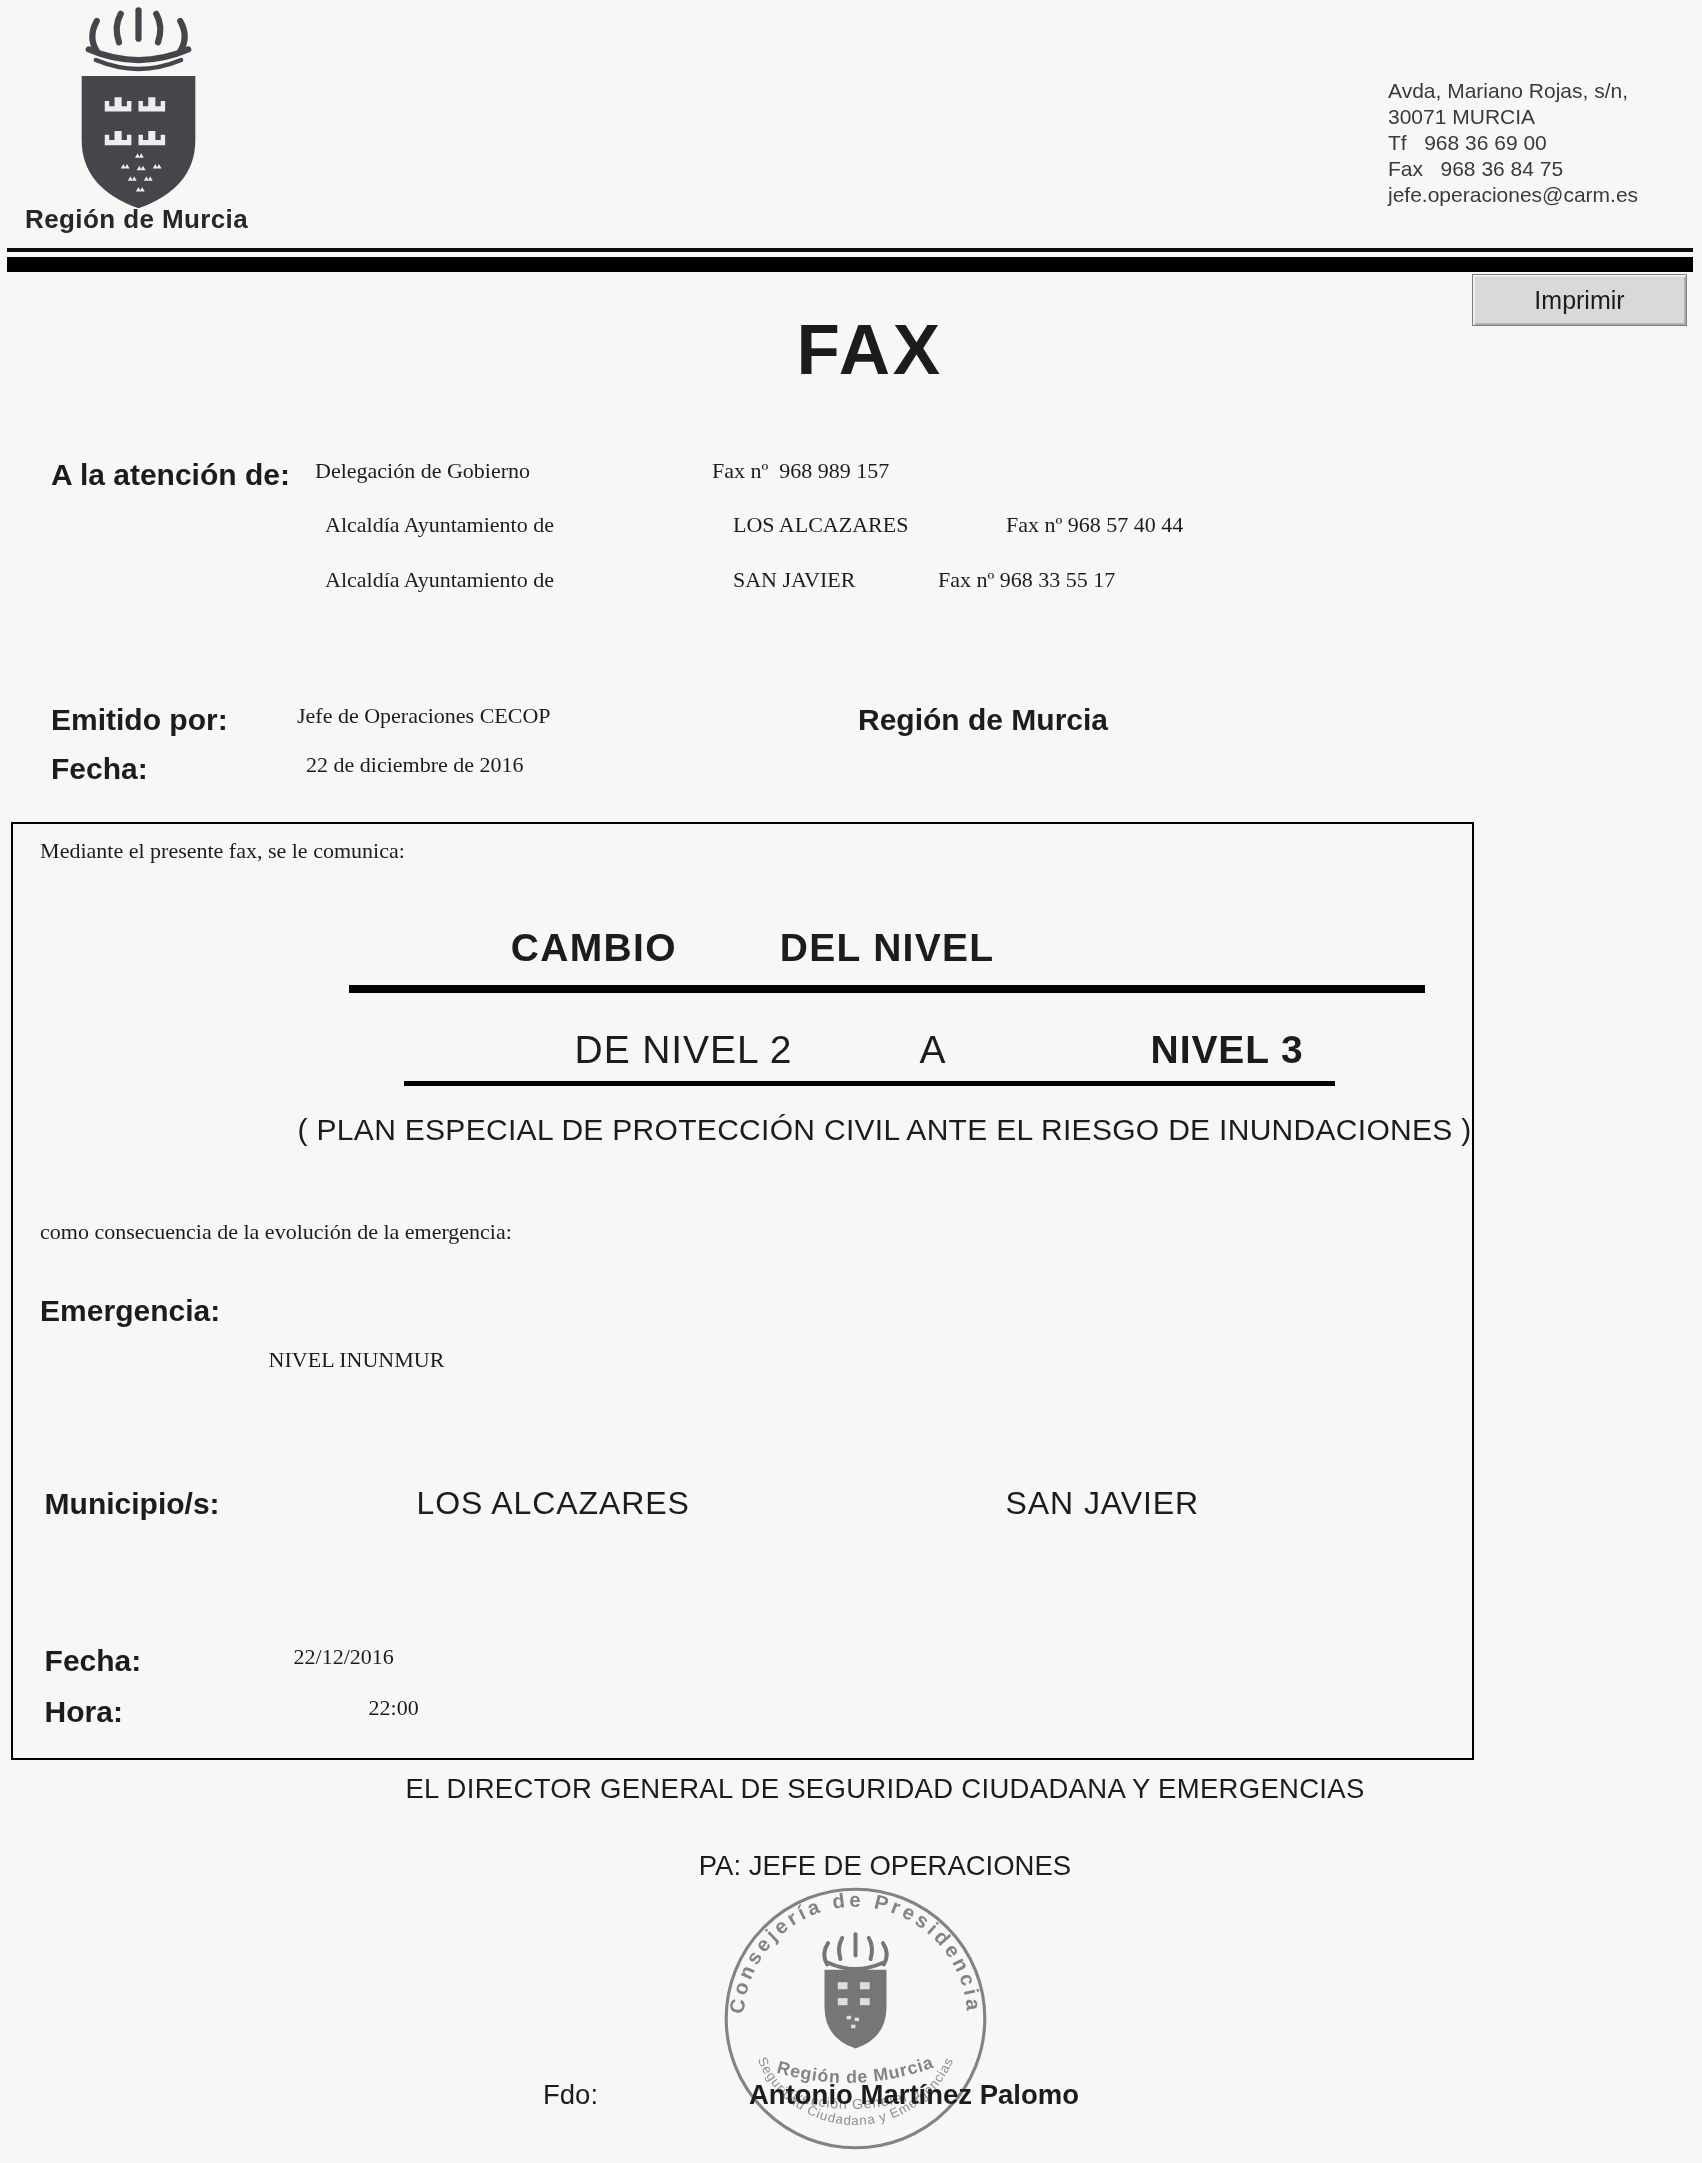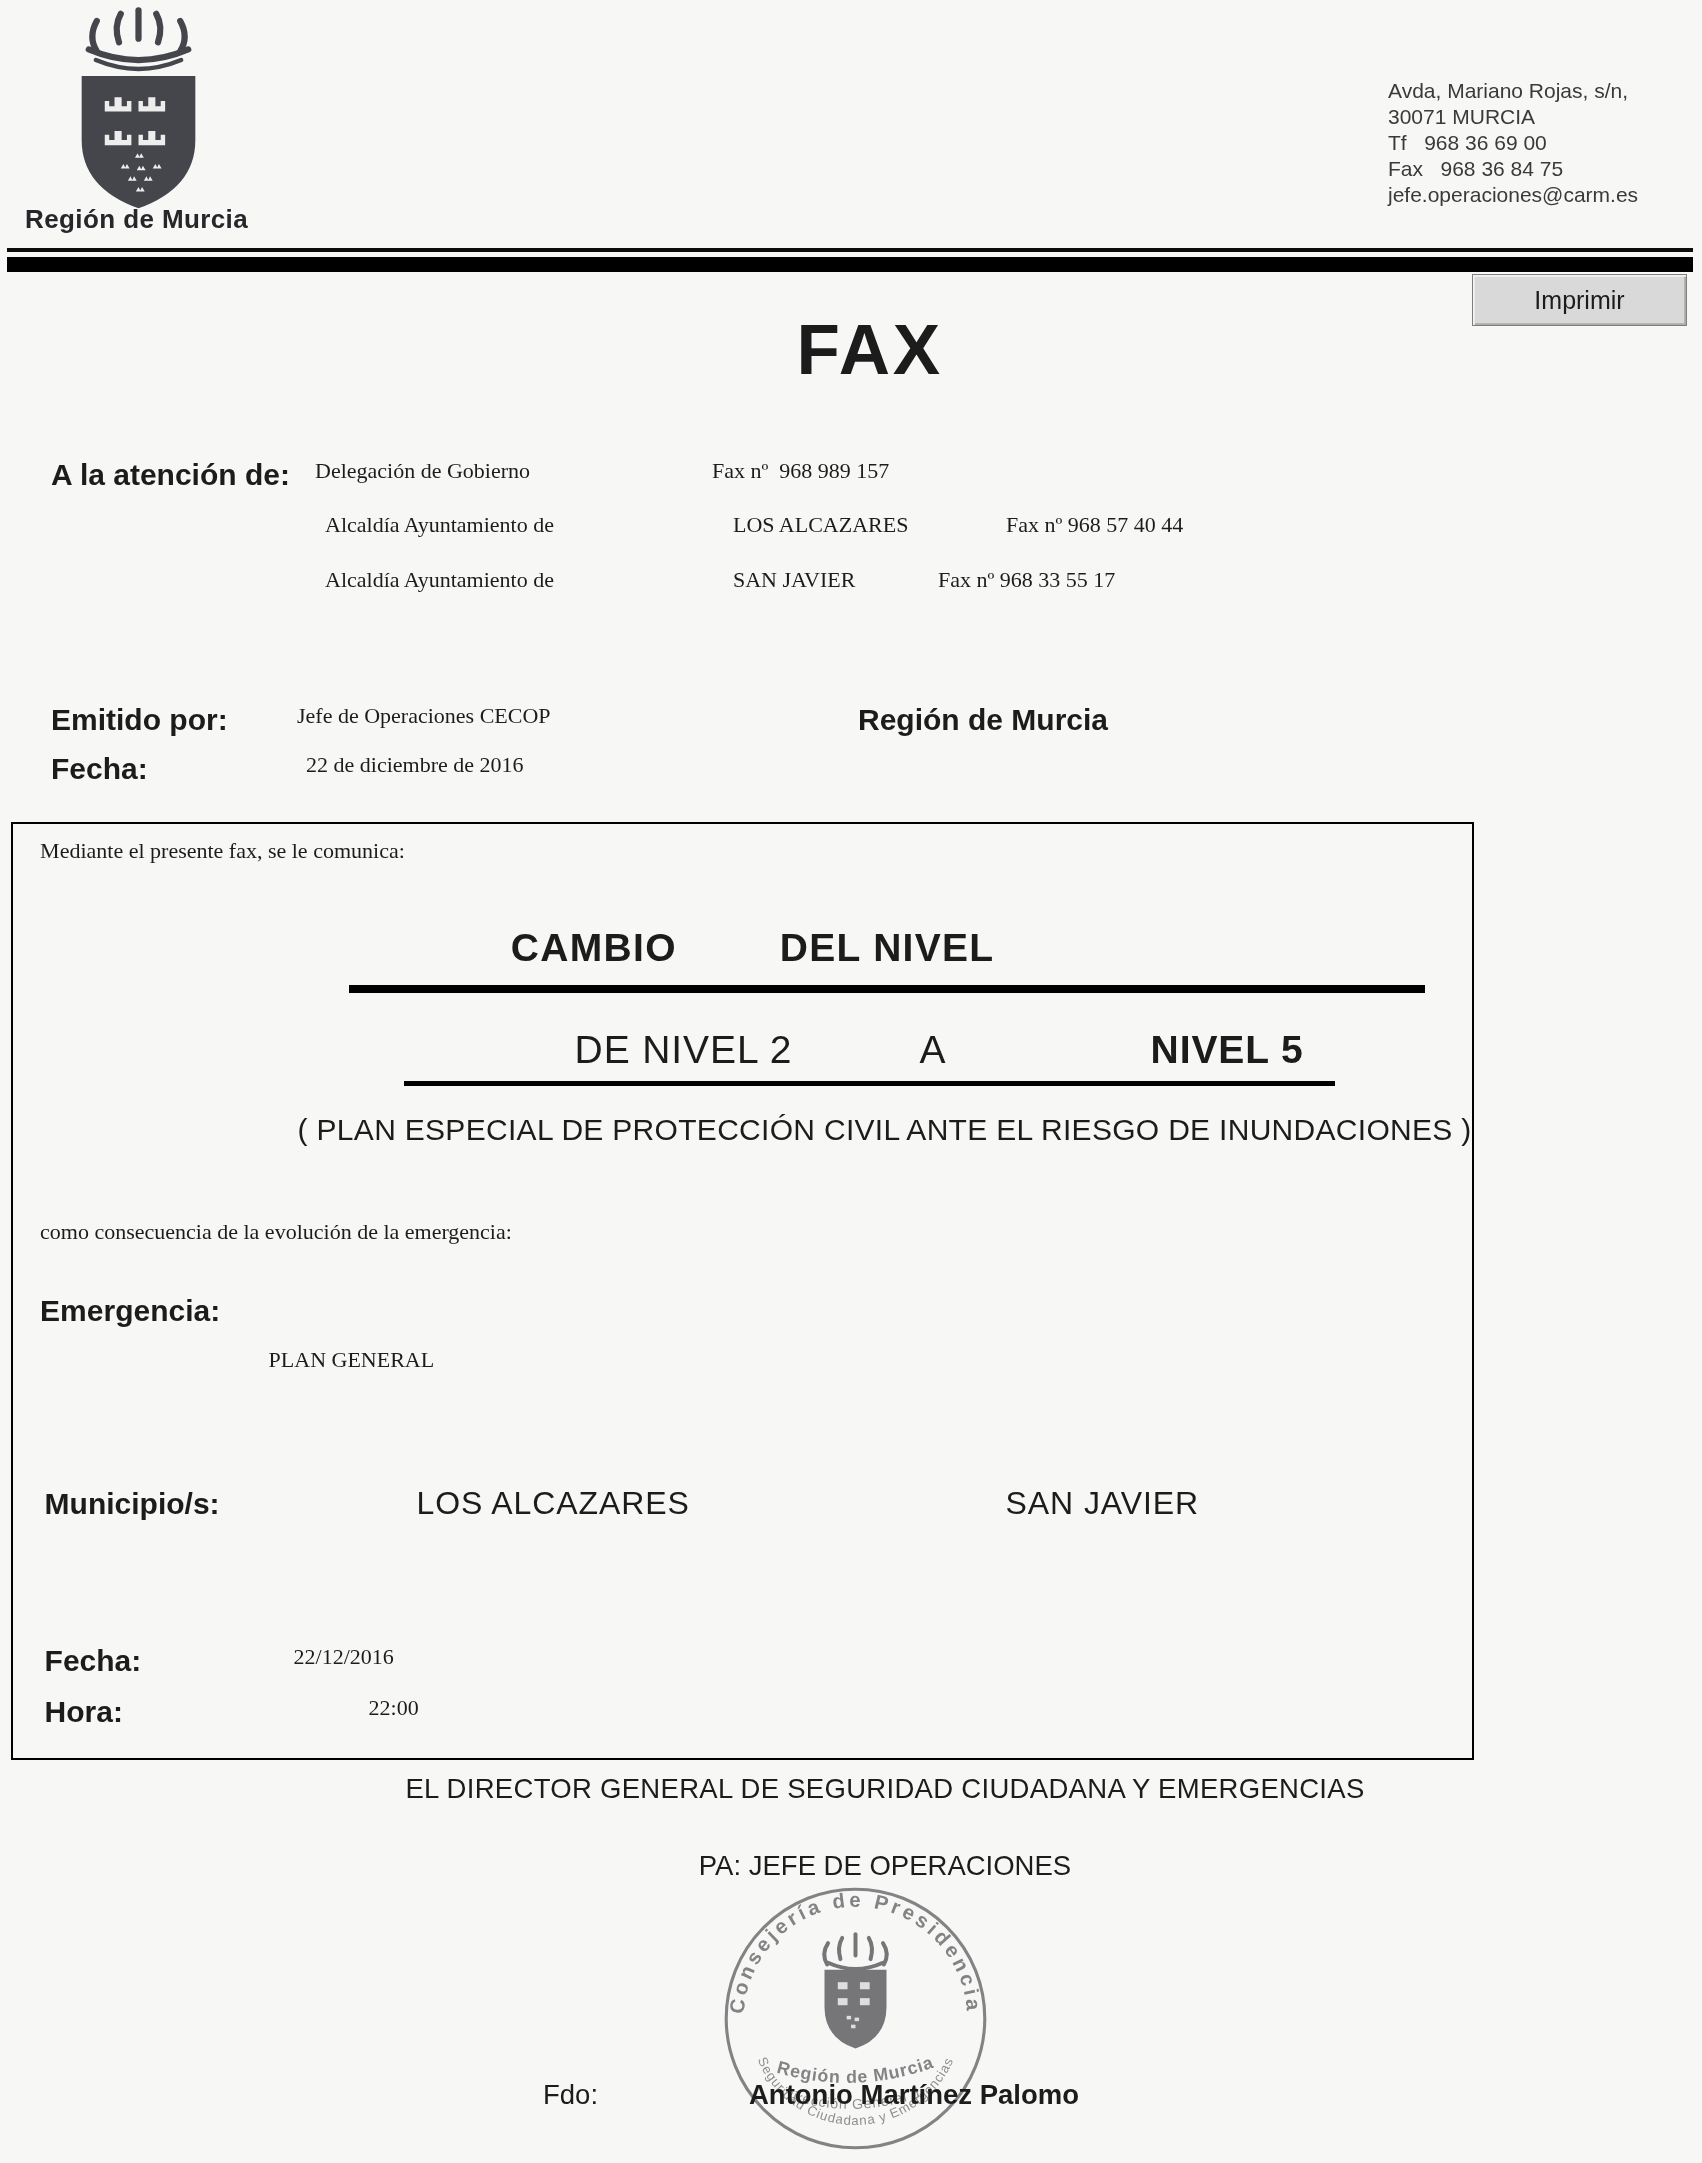--- a/index.html
+++ b/index.html
@@ -132,29 +132,29 @@
   <div class="abs t34" style="left:27.5px; top:14px;">Mediante el presente fax, se le comunica:</div>
 
   <div class="abs headline-row">
     <span>CAMBIO</span>
     <span>DEL NIVEL</span>
   </div>
   <div class="abs uline1"></div>
 
   <div class="abs t44" style="left:562px;  top:204px;">DE NIVEL 2</div>
   <div class="abs t44" style="left:907px; top:204px;">A</div>
-  <div class="abs t44b" style="left:1138px; top:204px;">NIVEL 5</div>
+  <div class="abs t44b" style="left:1138px; top:204px;">NIVEL 3</div>
   <div class="abs uline2"></div>
 
   <div class="abs plan-note">( PLAN ESPECIAL DE PROTECCIÓN CIVIL ANTE EL RIESGO DE INUNDACIONES )</div>
 
   <div class="abs t34" style="left:27.5px; top:395px;">como consecuencia de la evolución de la emergencia:</div>
 
   <div class="abs t34b" style="left:27.5px;  top:470px;">Emergencia:</div>
-  <div class="abs t34" style="left:256px; top:523px;">PLAN GENERAL</div>
+  <div class="abs t34" style="left:256px; top:523px;">NIVEL INUNMUR</div>
 
   <div class="abs t34b" style="left:32px;   top:663px;">Municipio/s:</div>
   <div class="abs t36" style="left:404px;  top:661px;">LOS ALCAZARES</div>
   <div class="abs t36" style="left:993px; top:661px;">SAN JAVIER</div>
 
   <div class="abs t34b" style="left:32px;  top:820px;">Fecha:</div>
   <div class="abs t34" style="left:281px; top:820px;">22/12/2016</div>
 
   <div class="abs t34b" style="left:32px;  top:871px;text-align:right;">Hora:</div>
   <div class="abs t34" style="left:356px; top:871px;">22:00</div>

